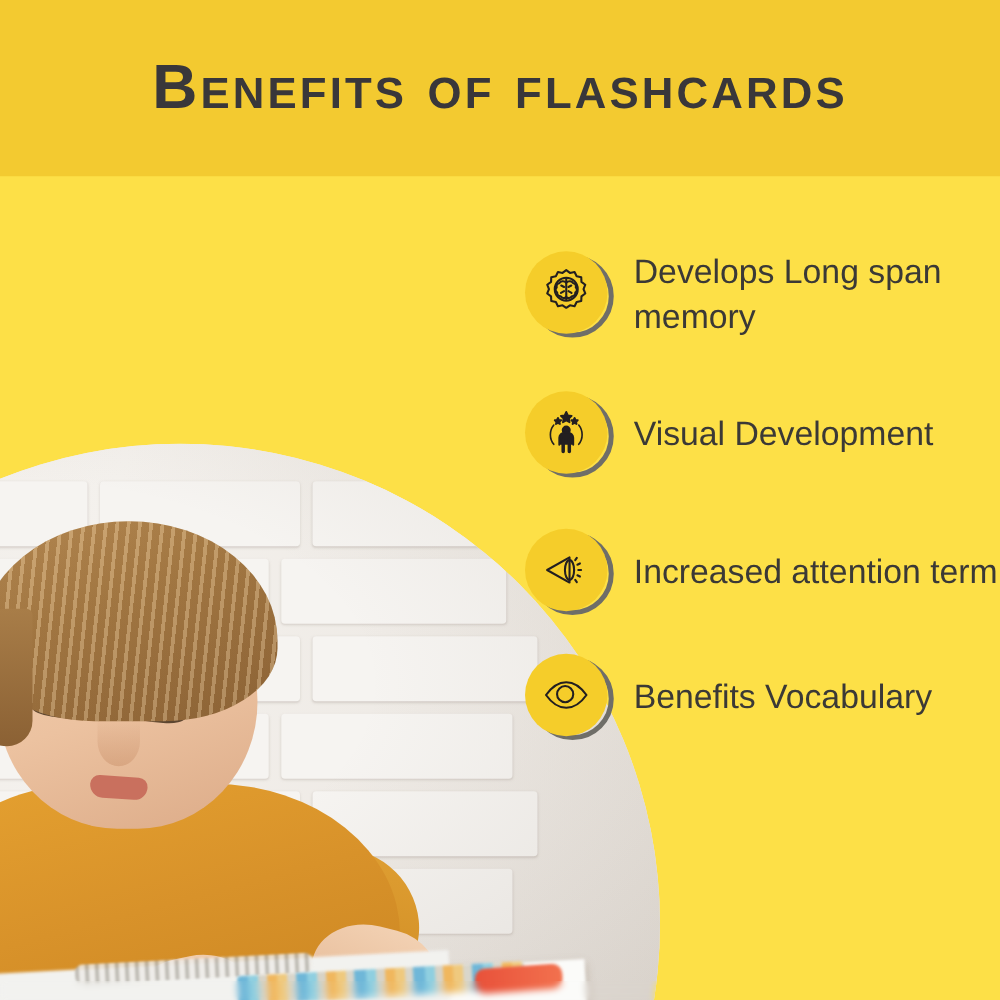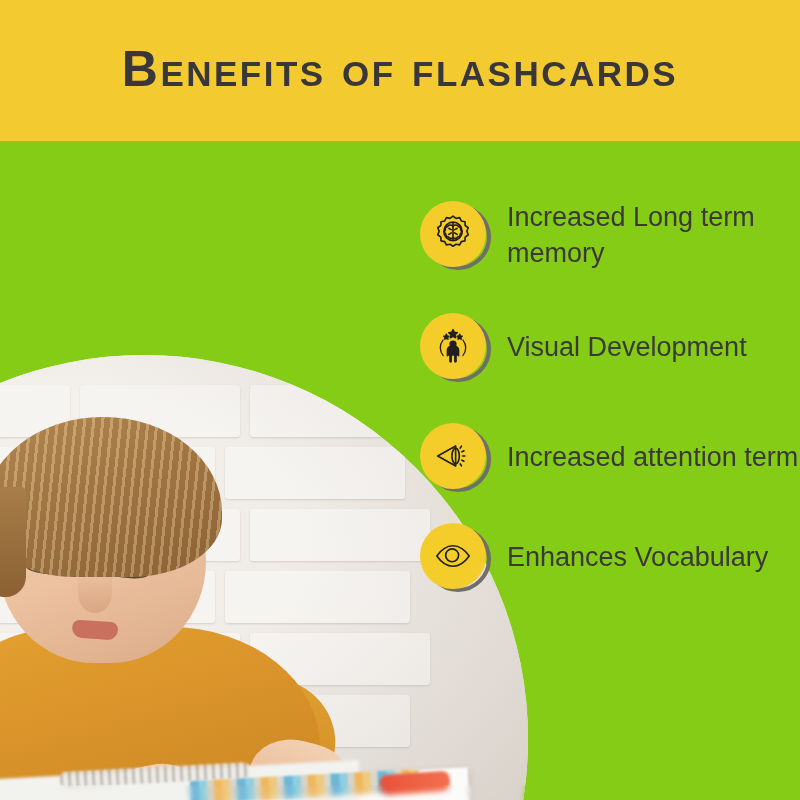--- a/index.html
+++ b/index.html
@@ -11,21 +11,21 @@
     height: 800px;
     overflow: hidden;
     background: #f7f6f3;
     font-family: "Liberation Sans", sans-serif;
   }
 
   #poster {
     position: relative;
     width: 800px;
     height: 800px;
-    background: #84cc16;
+    background: #fde047;
     overflow: hidden;
   }
 
   
   #header-banner {
     position: absolute;
     left: 0;
     top: 0;
     width: 800px;
     height: 141px;
@@ -433,21 +433,21 @@
           <svg width="42" height="42" viewBox="0 0 48 48" fill="none" stroke="#231f20" stroke-width="1.9" stroke-linecap="round" stroke-linejoin="round">
             <path d="M24 3.5l3.4 2.6 4.2-.8 1.9 3.8 4.2.9.2 4.3 3.5 2.6-1.6 4 1.6 4-3.5 2.6-.2 4.3-4.2.9-1.9 3.8-4.2-.8L24 38l-3.4-2.3-4.2.8-1.9-3.8-4.2-.9-.2-4.3-3.5-2.6 1.6-4-1.6-4 3.5-2.6.2-4.3 4.2-.9 1.9-3.8 4.2.8z"></path>
             <circle cx="24" cy="21" r="10.5"></circle>
             <path d="M24 11.5v19"></path>
             <path d="M24 15c-2.2-2-5.2-1.4-6.4.6-1.9.3-2.9 2-2.3 3.7-1.5 1.3-1.3 3.6.4 4.6-.3 2 1.2 3.6 3.2 3.5 1 1.8 3.5 2.2 5.1.8"></path>
             <path d="M24 15c2.2-2 5.2-1.4 6.4.6 1.9.3 2.9 2 2.3 3.7 1.5 1.3 1.3 3.6-.4 4.6.3 2-1.2 3.6-3.2 3.5-1 1.8-3.5 2.2-5.1.8"></path>
             <path d="M19.4 17.6l2.6 1.4M28.6 17.6L26 19M19.2 24.4l2.8-1.6M28.8 24.4L26 22.8"></path>
           </svg>
         </div>
       </div>
-      <div class="benefit-text">Increased Long term memory</div>
+      <div class="benefit-text">Develops Long span memory</div>
     </div>
 
     <div class="benefit-row" style="top:137px;">
       <div class="icon-badge">
         <div class="icon-ring"></div>
         <div class="icon-disc">
           <svg width="42" height="42" viewBox="0 0 48 48" fill="none" stroke="#231f20" stroke-width="1.7" stroke-linecap="round" stroke-linejoin="round">
             <path d="M24 5.2l1.5 3.1 3.4.5-2.5 2.4.6 3.4-3-1.6-3 1.6.6-3.4-2.5-2.4 3.4-.5z" fill="#231f20"></path>
             <path d="M16.4 10.6l.9 1.9 2 .3-1.5 1.4.4 2-1.8-1-1.8 1 .4-2-1.5-1.4 2-.3z" fill="#231f20"></path>
             <path d="M31.6 10.6l.9 1.9 2 .3-1.5 1.4.4 2-1.8-1-1.8 1 .4-2-1.5-1.4 2-.3z" fill="#231f20"></path>
@@ -478,17 +478,17 @@
     <div class="benefit-row" style="top:347px;">
       <div class="icon-badge">
         <div class="icon-ring"></div>
         <div class="icon-disc">
           <svg width="42" height="42" viewBox="0 0 48 48" fill="none" stroke="#231f20" stroke-width="1.9" stroke-linecap="round" stroke-linejoin="round">
             <path d="M5.5 24c5.5-7.8 11.6-11.7 18.5-11.7S37 16.2 42.5 24c-5.5 7.8-11.6 11.7-18.5 11.7S11 31.8 5.5 24z"></path>
             <circle cx="23" cy="23.2" r="7.4"></circle>
           </svg>
         </div>
       </div>
-      <div class="benefit-text">Enhances Vocabulary</div>
+      <div class="benefit-text">Benefits Vocabulary</div>
     </div>
 
   </div>
 </div>
 
 </body></html>

